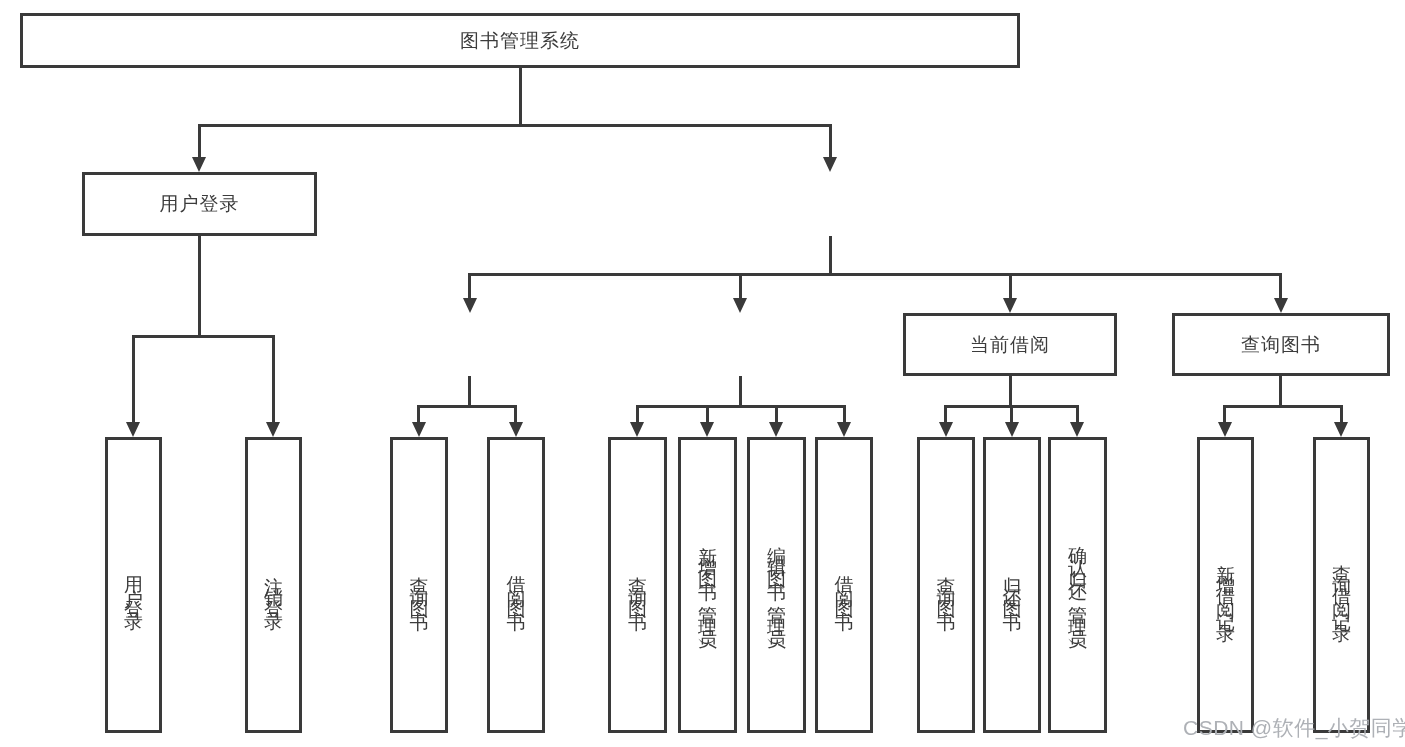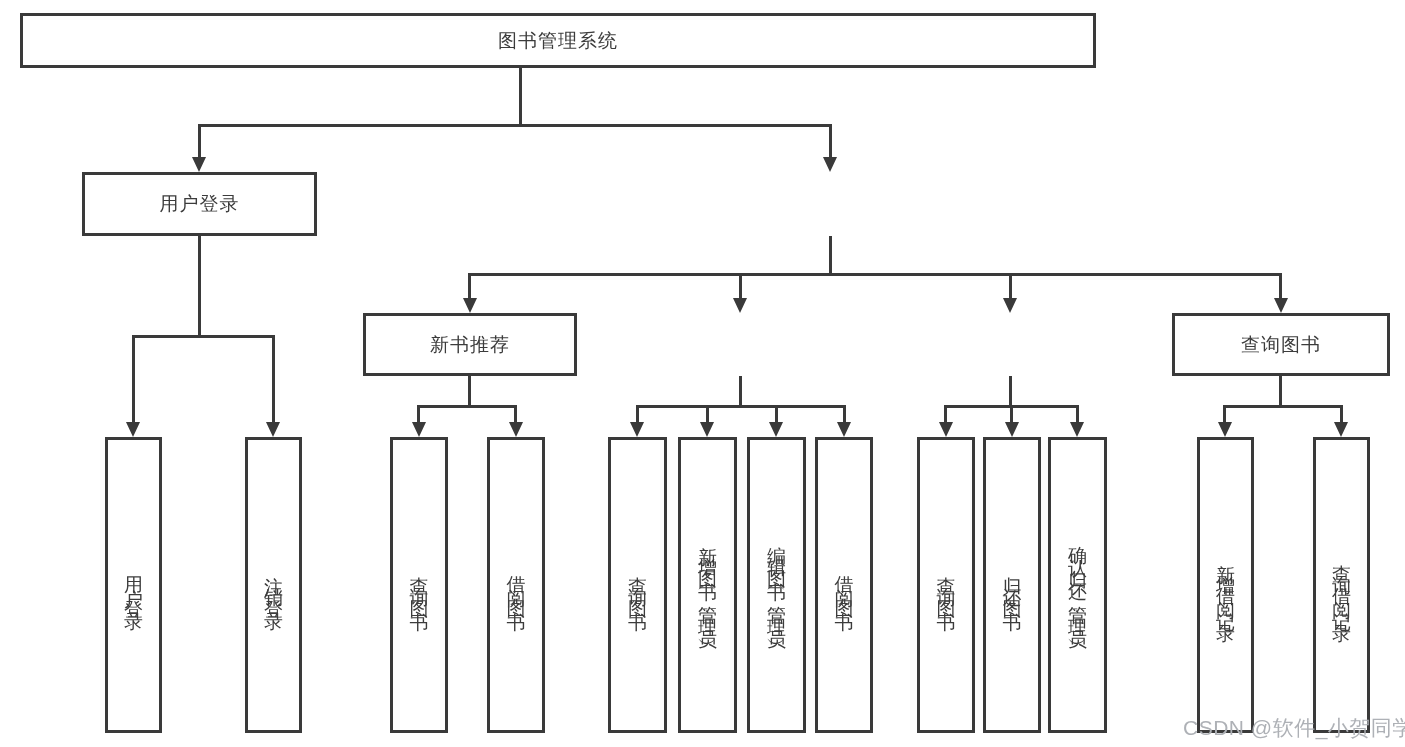--- a/index.html
+++ b/index.html
@@ -63,21 +63,21 @@
     color: var(--watermark);
     z-index: 3;
     white-space: nowrap;
   }
 </style>
 </head>
 <body>
 
 <div class="stage">
 
-  <div class="hbox" style="left:20px; top:13px; width:1076px; height:55px;">图书管理系统</div>
+  <div class="hbox" style="left:20px; top:13px; width:1000px; height:55px;">图书管理系统</div>
 
   <div class="vline" style="left:519px; top:68px; height:56px;"></div>
   <div class="hline" style="left:198px; top:124px; width:634px;"></div>
   <div class="vline" style="left:198px; top:124px; height:36px;"></div>
   <div class="ahead" style="left:192px; top:157px;"></div>
   <div class="vline" style="left:829px; top:124px; height:36px;"></div>
   <div class="ahead" style="left:823px; top:157px;"></div>
 
   <div class="hbox" style="left:82px; top:172px; width:235px; height:64px;">用户登录</div>
 
@@ -92,21 +92,21 @@
   <div class="hline" style="left:468px; top:273px; width:814px;"></div>
   <div class="vline" style="left:468px; top:273px; height:27px;"></div>
   <div class="ahead" style="left:463px; top:298px;"></div>
   <div class="vline" style="left:739px; top:273px; height:27px;"></div>
   <div class="ahead" style="left:733px; top:298px;"></div>
   <div class="vline" style="left:1009px; top:273px; height:27px;"></div>
   <div class="ahead" style="left:1003px; top:298px;"></div>
   <div class="vline" style="left:1279px; top:273px; height:27px;"></div>
   <div class="ahead" style="left:1274px; top:298px;"></div>
 
-  <div class="hbox" style="left:363px; top:313px; width:214px; height:63px;">新书推荐</div>
+  <div class="hbox" style="left:903px; top:313px; width:214px; height:63px;">当前借阅</div>
   <div class="hbox" style="left:1172px; top:313px; width:218px; height:63px;">查询图书</div>
 
   <div class="vline" style="left:468px; top:376px; height:29px;"></div>
   <div class="vline" style="left:739px; top:376px; height:29px;"></div>
   <div class="vline" style="left:1009px; top:376px; height:29px;"></div>
   <div class="vline" style="left:1279px; top:376px; height:29px;"></div>
 
   <div class="hline" style="left:417px; top:405px; width:100px;"></div>
   <div class="hline" style="left:636px; top:405px; width:210px;"></div>
   <div class="hline" style="left:944px; top:405px; width:135px;"></div>

